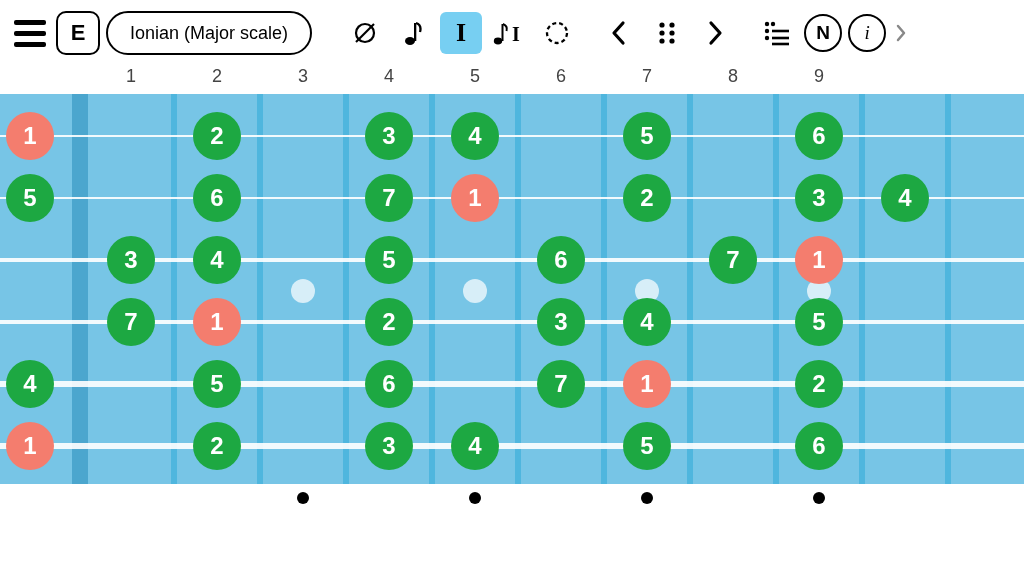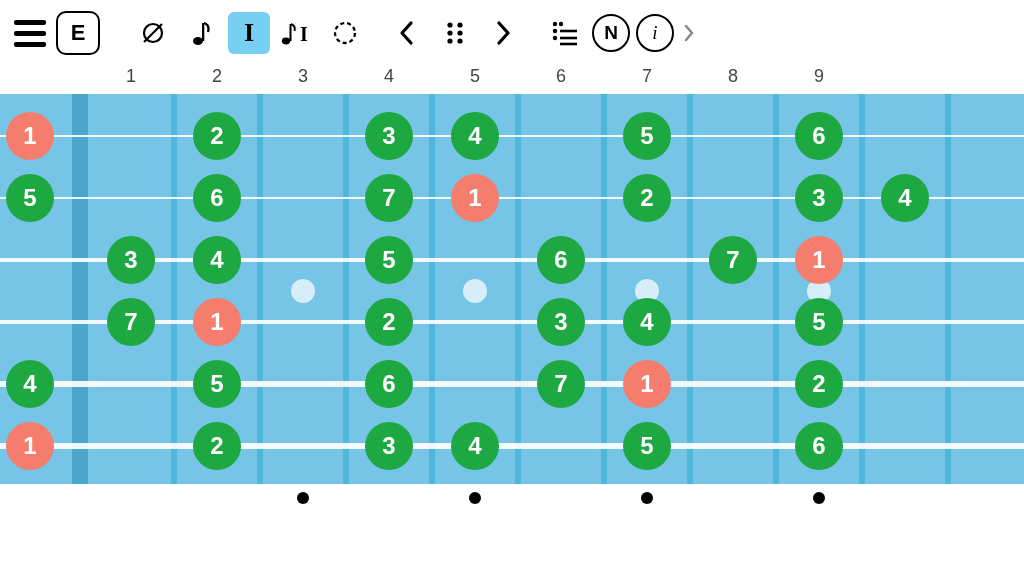--- a/index.html
+++ b/index.html
@@ -49,20 +49,21 @@
 </head>
 <body>
 
 <div class="toolbar">
   <div class="hamburger">
     <span></span>
       <span></span>
       <span></span>
   </div>
   <div class="root-box">E</div>
+  <div class="scale-box">Ionian (Major scale)</div>
   <div class="toolbar-spacer"></div>
 
   <div class="tool-btn">
     <svg width="26" height="26" viewBox="0 0 26 26">
         <circle cx="13" cy="13" r="9" fill="none" stroke="#000" stroke-width="2.2"></circle>
         <line x1="4" y1="22" x2="22" y2="4" stroke="#000" stroke-width="2.2"></line>
       </svg>
   </div>
 
   <div class="tool-btn">

